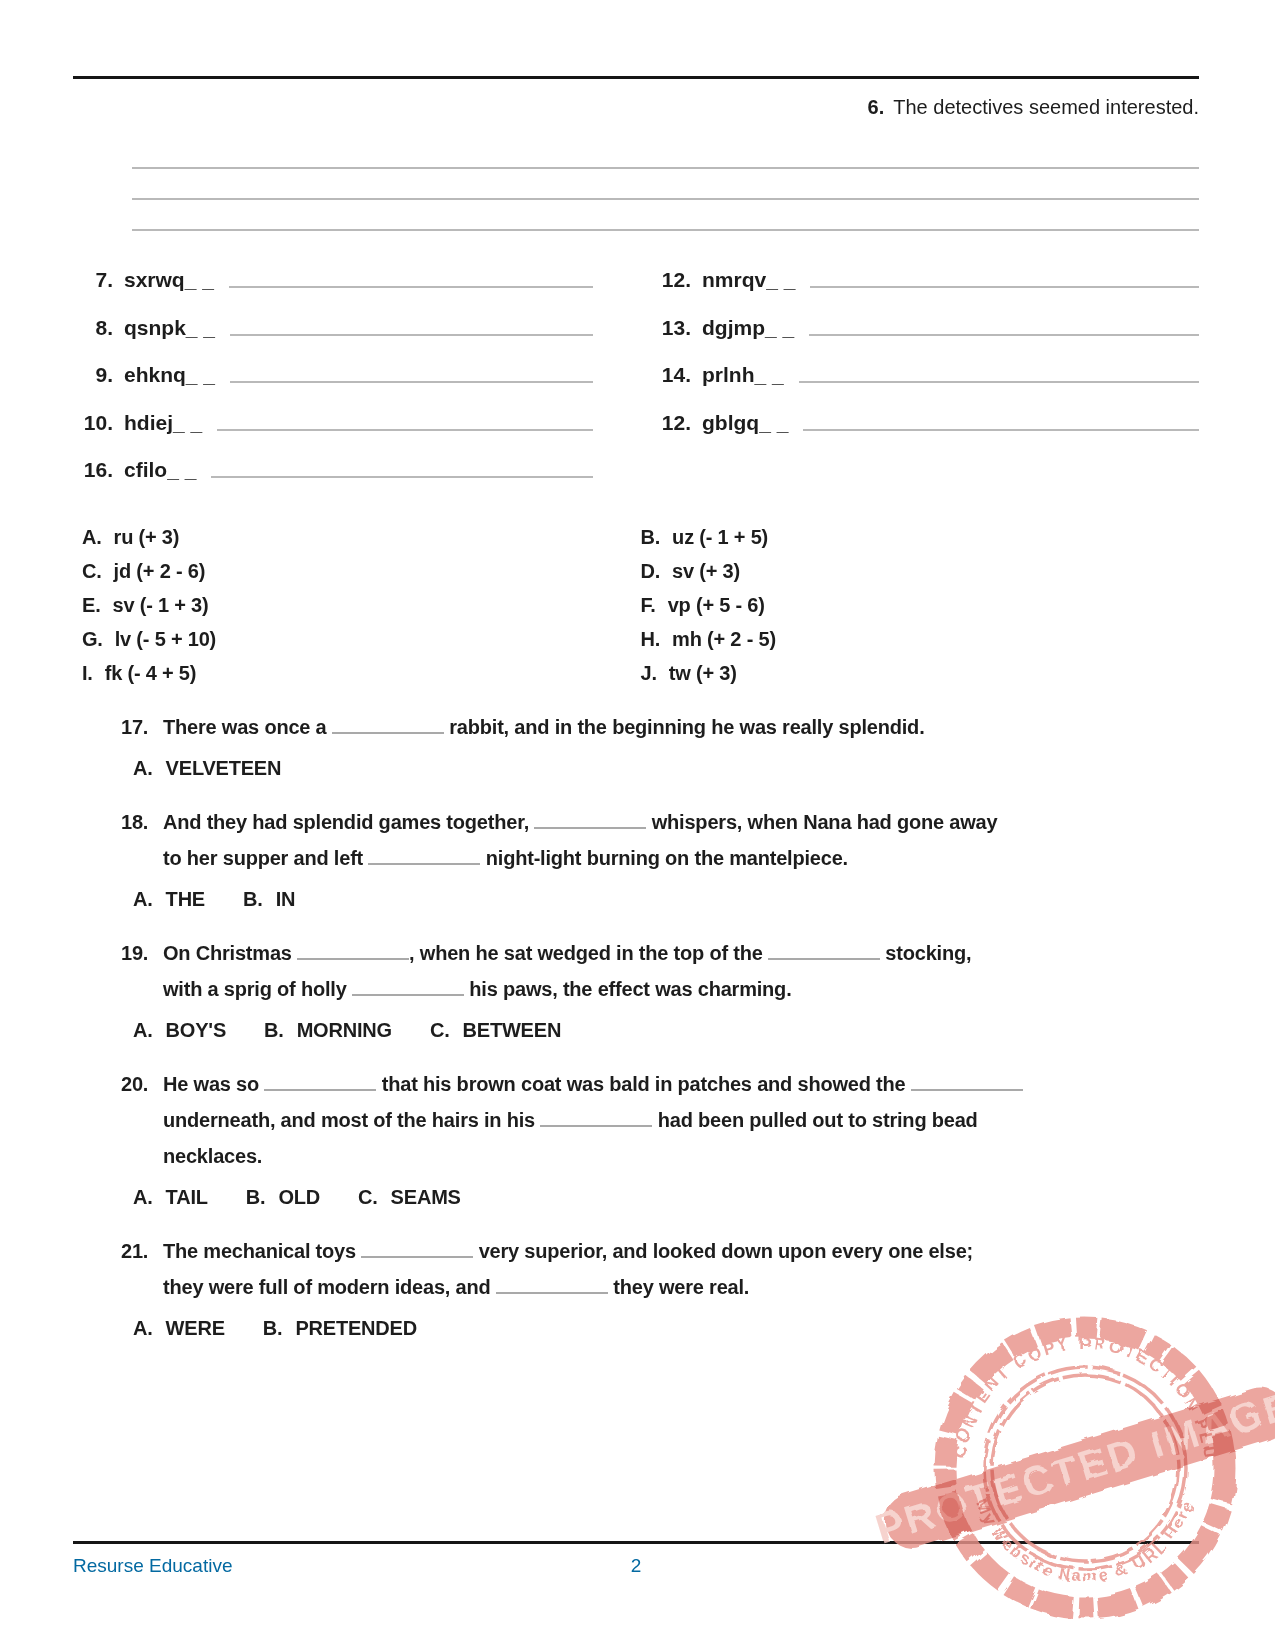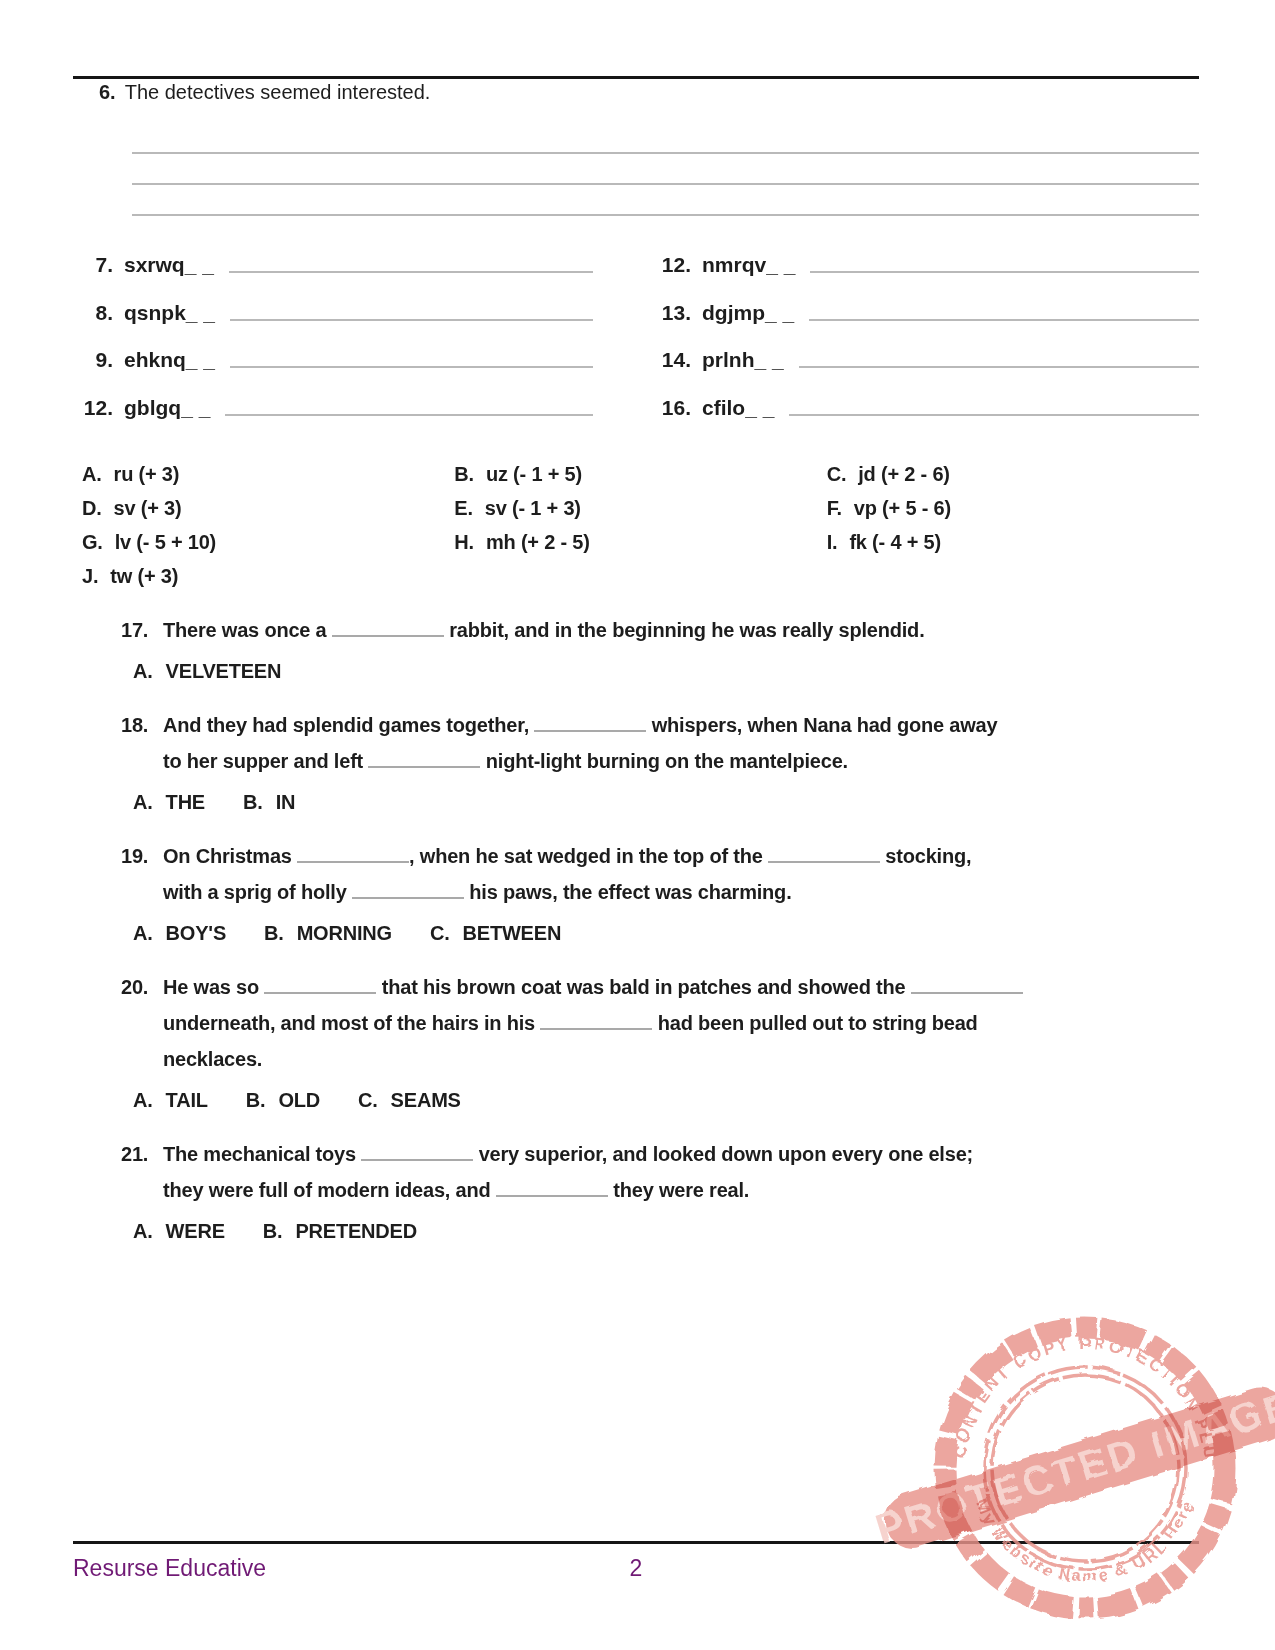--- a/index.html
+++ b/index.html
@@ -6,21 +6,21 @@
   body {
     width:1275px; height:1650px; position:relative; overflow:hidden;
     background:#ffffff; color:#1d1d1d;
     font-family:"Liberation Sans", sans-serif;
   }
   .content { padding:0 76px 0 73px; }
 
   .top-rule { margin-top:76px; height:3px; background:#161616; }
 
   
-  .q6 { margin-top:2px; margin-left:26px; font-size:20px; font-weight:normal; }
+  .q6 { margin-top:17px; margin-left:26px; font-size:20px; font-weight:normal;text-align:right; }
   .q6 .qnum { font-weight:bold; margin-right:9px; }
 
   .answer-lines { margin-top:48px; margin-left:59px; }
   .answer-line { border-top:2px solid #b9b9b9; margin-bottom:29px; height:0; }
 
   .instructions {
     font-weight:bold; font-size:21px; line-height:32px;
     white-space:pre-line; letter-spacing:-0.2px;
   }
   .instr1 { margin-top:44px; }
@@ -32,42 +32,42 @@
     display:flex; align-items:flex-start; box-sizing:border-box;
     height:47.5px; padding-top:8px; font-weight:bold; font-size:21px;
   }
   .pattern-q:nth-child(odd) { padding-right:28px; }
   .pattern-q .num { flex:none; width:40px; text-align:right; margin-right:11px; }
   .pattern-q .fill-line { flex:1; margin-left:15px; height:18px; border-bottom:2px solid #b9b9b9; }
 
   
   .options-grid {
     margin-top:28px; margin-left:9px; display:grid;
-    grid-template-columns:repeat(3,1fr); row-gap:11px;
+    grid-template-columns:repeat(2,1fr); row-gap:11px;
     font-weight:bold; font-size:20px; letter-spacing:-0.2px;
   }
   .option .opt-label { margin-right:12px; }
 
   
   .fillq {
     margin-left:22px; margin-top:24px; display:flex;
     font-weight:bold; font-size:20px; line-height:36px; letter-spacing:-0.2px;justify-content:center;
   }
   .fillq .num { flex:none; width:36px; margin-right:6px; }
   .fillq .text { flex:1; max-width:1010px; white-space:pre-line; }
   .blank { display:inline-block; width:112px; height:4px; border-bottom:2px solid #a9a9a9; }
   .choices {
     margin-left:60px; margin-top:12px; display:flex; gap:38px;
     font-weight:bold; font-size:20px; letter-spacing:-0.2px;
   }
   .choice .c-label { margin-right:13px; }
 
   
   .footer-rule { position:absolute; left:73px; right:76px; top:1541px; height:3px; background:#161616; }
-  .footer-row { position:absolute; top:1555px; left:73px; right:76px; font-size:23px; color:#701a75; }
+  .footer-row { position:absolute; top:1555px; left:73px; right:76px; font-size:19px; color:#0369a1; }
   .footer-page { position:absolute; left:50%; transform:translateX(-50%); top:0; }
 
   
   .stamp { position:absolute; left:915px; top:1296px; width:346px; height:354px; overflow:visible; z-index:5; }
 </style>
 </head>
 <body>
 
 <div class="content">
 
@@ -106,20 +106,25 @@
         <span class="fill-line"></span>
       </div>
       <div class="pattern-q">
         <span class="num">9.</span>
         <span class="set">ehknq<span class="us">_ _</span></span>
         <span class="fill-line"></span>
       </div>
       <div class="pattern-q">
         <span class="num">14.</span>
         <span class="set">prlnh<span class="us">_ _</span></span>
+        <span class="fill-line"></span>
+      </div>
+      <div class="pattern-q">
+        <span class="num">10.</span>
+        <span class="set">hdiej<span class="us">_ _</span></span>
         <span class="fill-line"></span>
       </div>
       <div class="pattern-q">
         <span class="num">12.</span>
         <span class="set">gblgq<span class="us">_ _</span></span>
         <span class="fill-line"></span>
       </div>
       <div class="pattern-q">
         <span class="num">16.</span>
         <span class="set">cfilo<span class="us">_ _</span></span>

